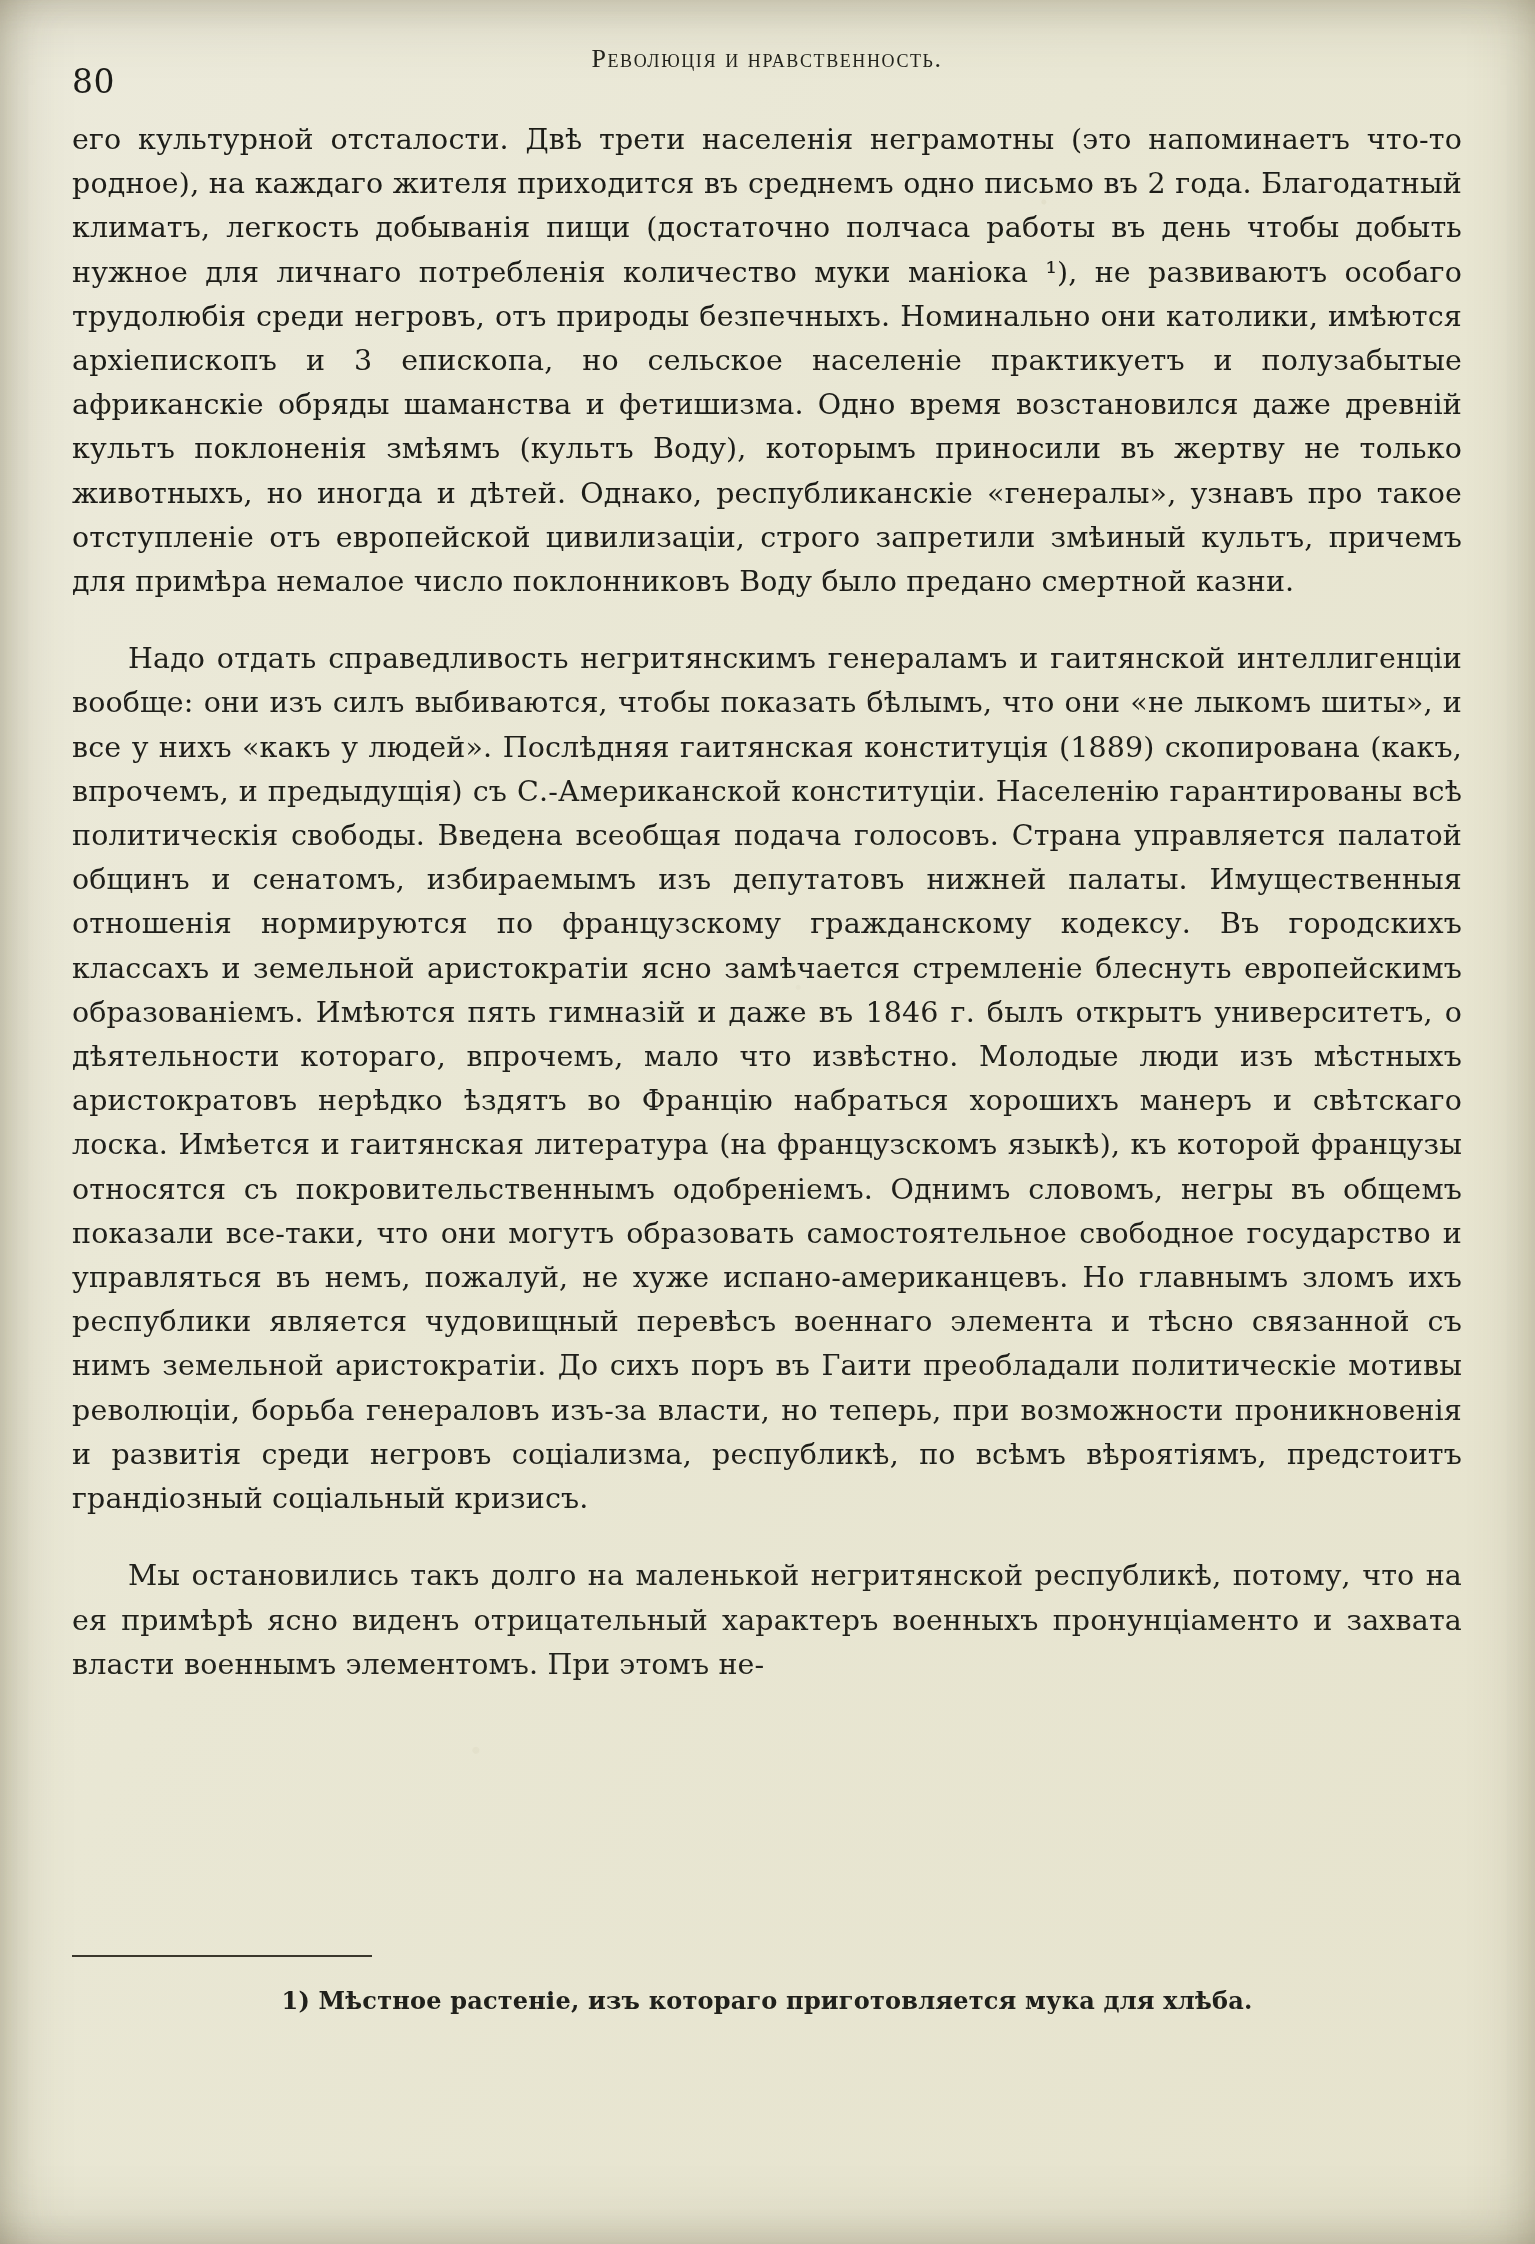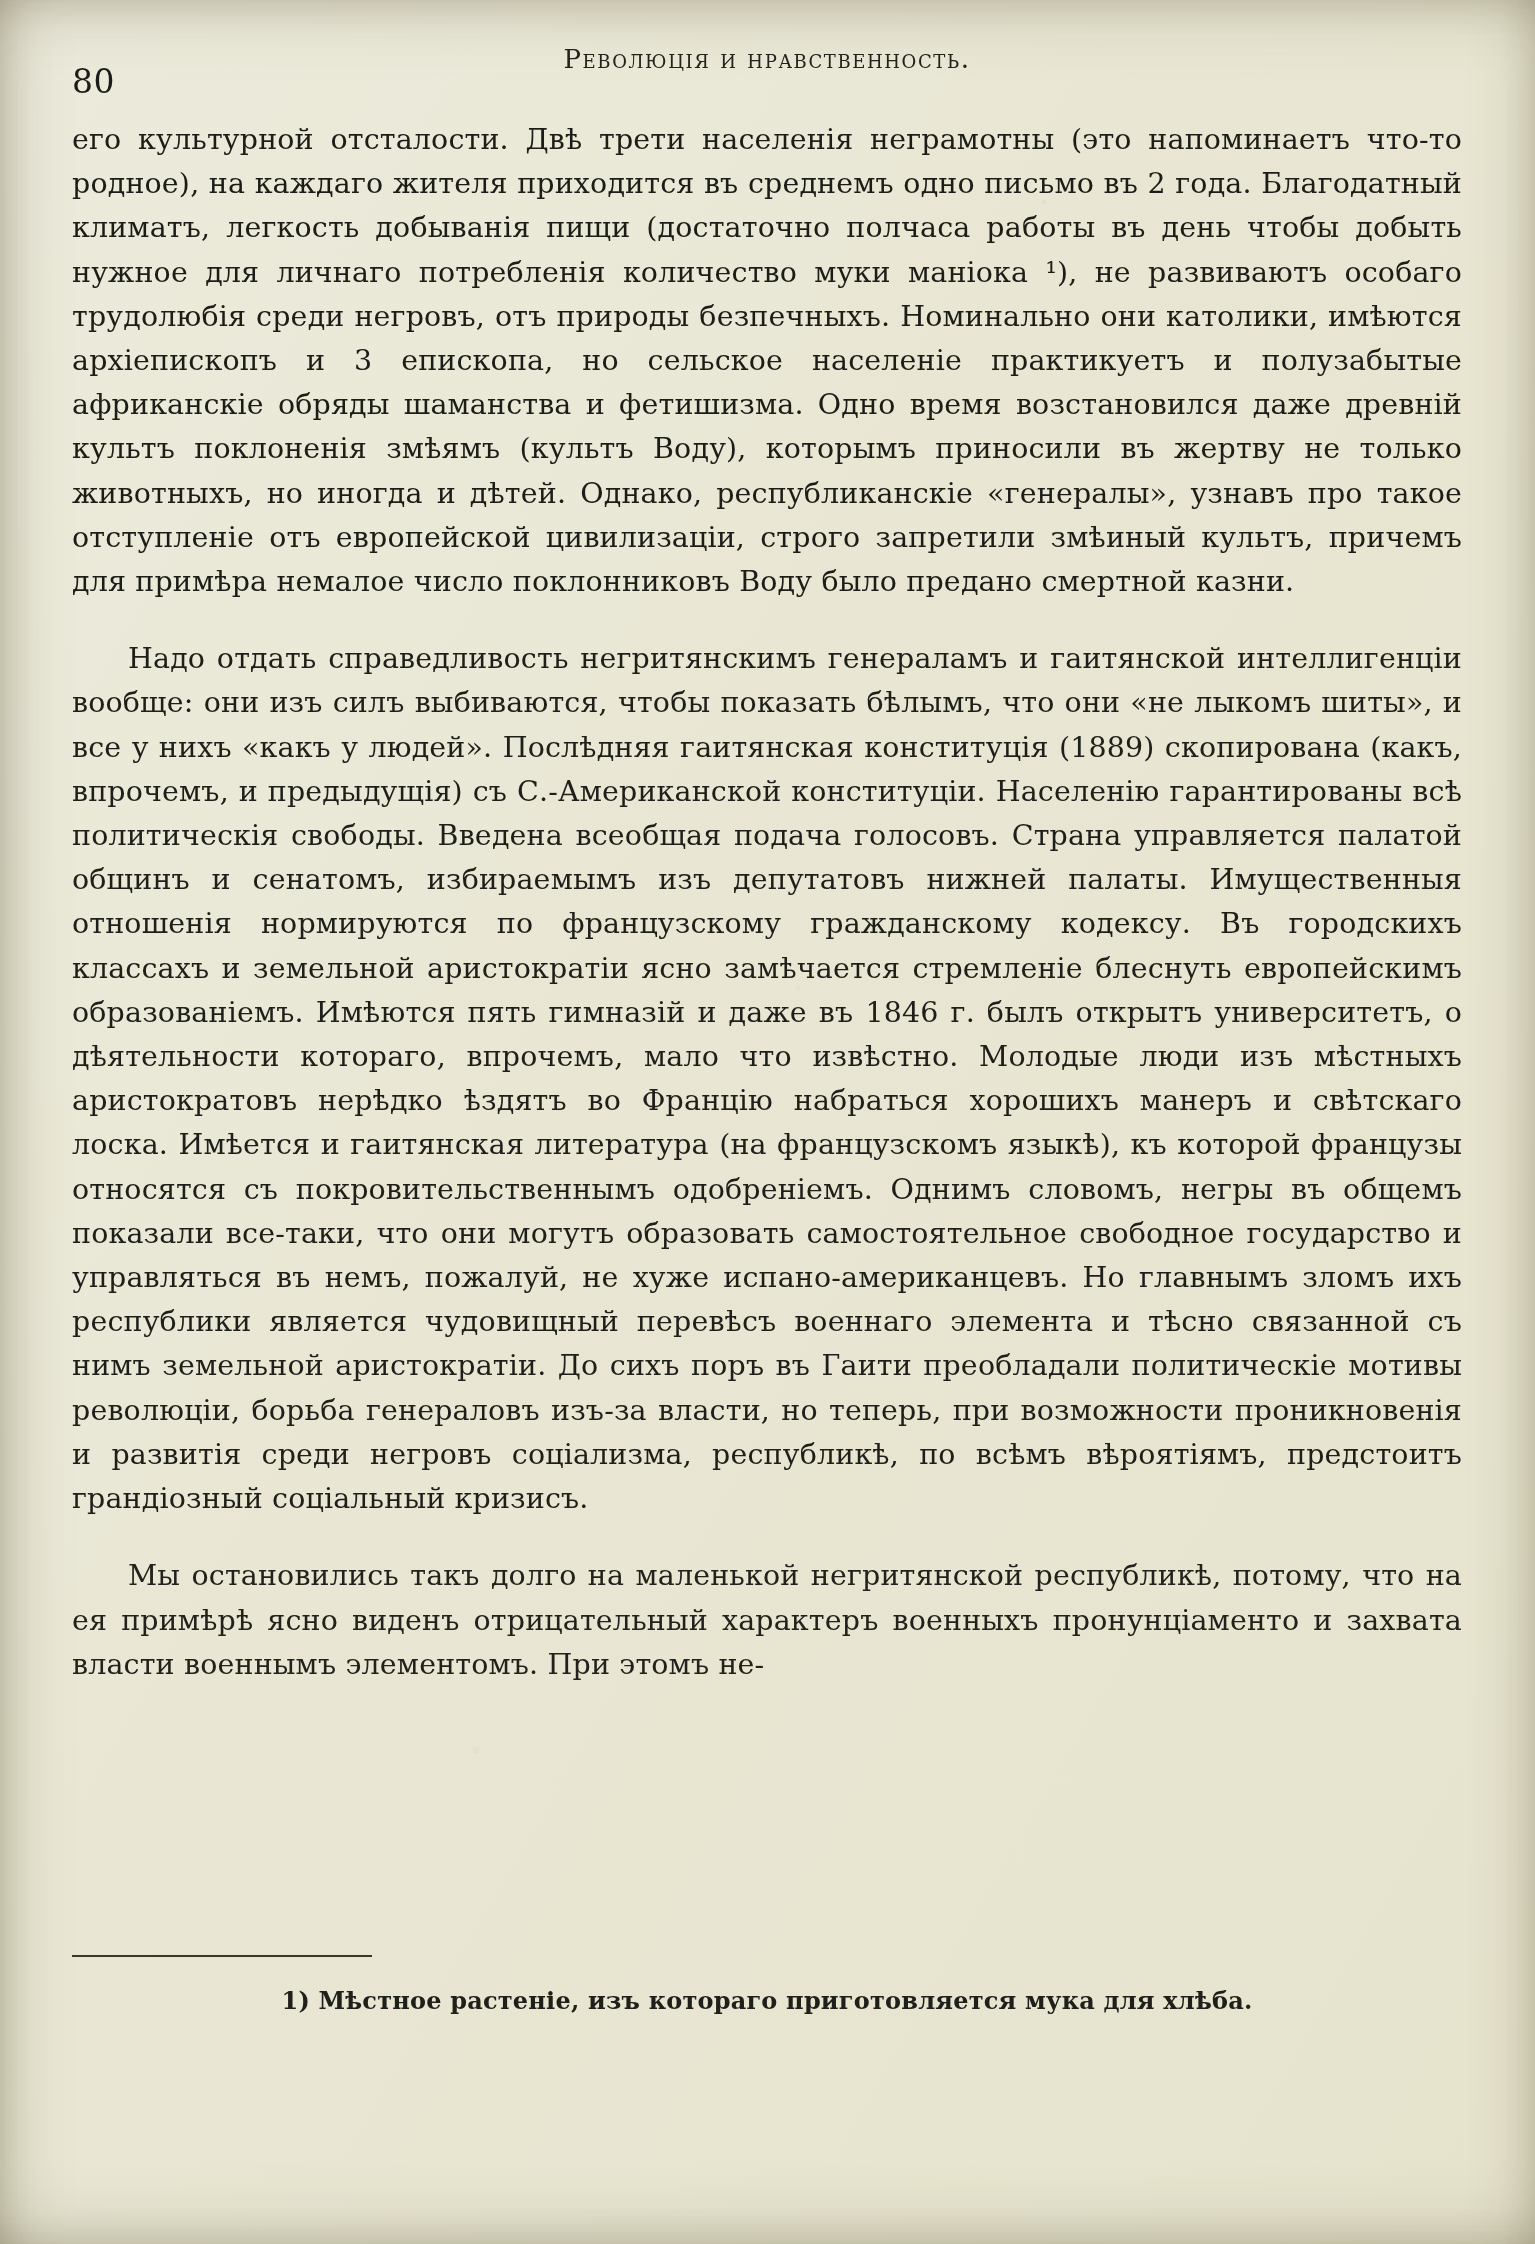--- a/index.html
+++ b/index.html
@@ -64,20 +64,21 @@
   }
   .running-head {
     position: absolute;
     left: 0;
     right: 0;
     text-align: center;
     font-size: 26px;
     letter-spacing: 1.6px;
     font-variant: small-caps;
     color: #23231d;
+    font-family: Liberation Serif, serif;
   }
 
   .body-text {
     margin-top: 22px;
     font-size: 28.5px;
     line-height: 44.2px;
     text-align: justify;
     text-justify: inter-word;
     color: #1e1e19;
     letter-spacing: 0.15px;

